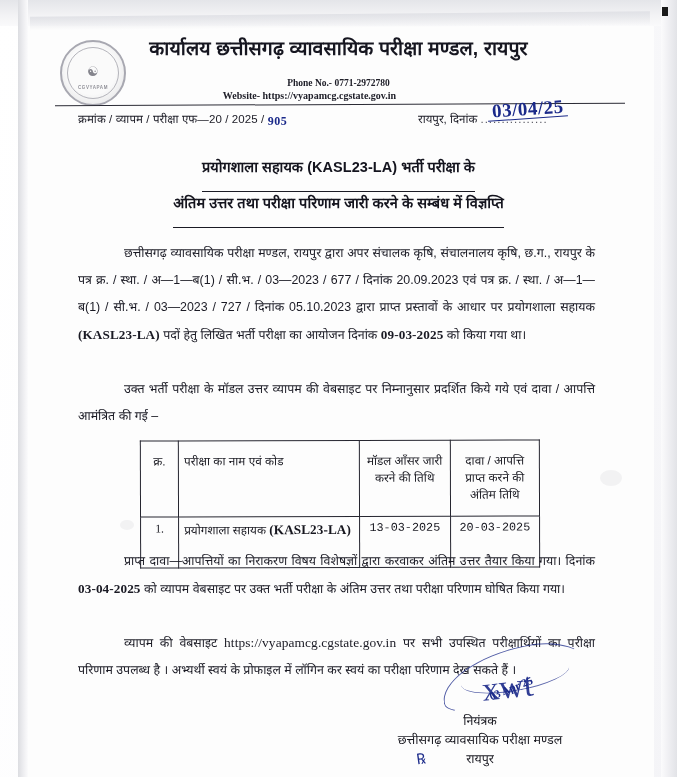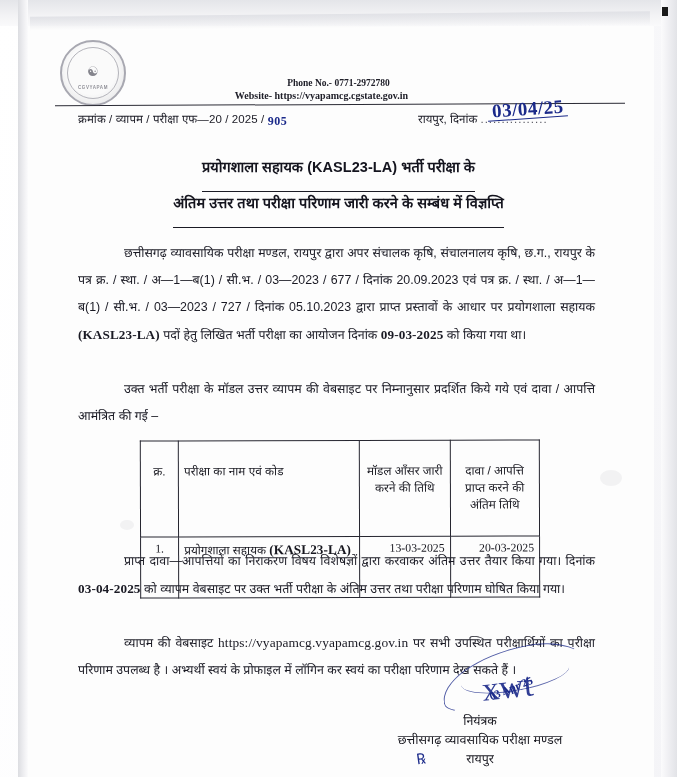--- a/index.html
+++ b/index.html
@@ -79,21 +79,21 @@
     font-size:11.5px;color:#2a2a34;letter-spacing:.1px;
   }
   .org-phone{
     position:absolute;left:0;top:78px;width:677px;text-align:center;
     font-family:"Liberation Serif","DejaVu Serif",serif;
     font-size:9.5px;font-weight:700;color:#20202a;
   }
   .org-web{
     position:absolute;left:0;top:90px;width:619px;text-align:center;
     font-family:"Liberation Serif","DejaVu Serif",serif;
-    font-size:10px;font-weight:700;color:#20202a;padding-left:12px;
+    font-size:10px;font-weight:700;color:#20202a;
   }
   .rule{
     position:absolute;left:55px;top:104px;width:570px;height:0;
     border-top:1.6px solid #2b2b35;transform:rotate(-0.25deg);
   }
 
   .refline{
     position:absolute;left:78px;top:111px;font-size:11.5px;color:#20202a;
     letter-spacing:.1px;
   }
@@ -145,33 +145,32 @@
 
   
   .tbl{
     position:absolute;left:140px;top:440px;width:400px;
     border-collapse:collapse;
     transform:rotate(-0.15deg);
   }
   .tbl td,.tbl th{
     border:1.2px solid #262630;
     font-size:11.8px;color:#17171f;font-weight:400;
-    padding:22px 5px;vertical-align:top;
+    padding:12px 5px;vertical-align:top;
   }
   .tbl th{text-align:center;line-height:17px;}
   .th-name{text-align:left !important;}
   .c-sno{width:30px;text-align:center;}
   .c-name{width:192px;}
   .c-d1{width:90px;text-align:center;margin-top:14px;}
   .c-d2{width:88px;text-align:center;}
   .row td{height:34px;vertical-align:top;padding-top:4px;}
   .dateval{
-    font-family:Liberation Serif, serif;
+    font-family:Liberation Mono, monospace;
     font-size:13.4px;
-    text-align:right;
   }
   .snoval{font-family:"Liberation Serif","DejaVu Serif",serif;font-size:13px;}
 
   
   .sign-wrap{position:absolute;left:330px;top:676px;width:300px;text-align:center;}
   .sig-scribble{
     position:absolute;left:118px;top:-8px;width:120px;height:46px;
     color:#1b2a8a;font-size:34px;font-family:"Liberation Serif",serif;
     transform:rotate(-6deg);opacity:.9;
   }
@@ -218,20 +217,21 @@
   <div class="smudge" style="left:120px;top:520px;width:14px;height:10px;"></div>
   <div class="smudge" style="left:600px;top:470px;width:22px;height:16px;"></div>
 
   <div class="content">
 
     <div class="emblem">
       <div class="emblem-center">☯</div>
       <div class="emblem-sub">CGVYAPAM</div>
     </div>
 
+    <div class="org-title">कार्यालय छत्तीसगढ़ व्यावसायिक परीक्षा मण्डल, रायपुर</div>
     <div class="org-phone">Phone No.- 0771-2972780</div>
     <div class="org-web">Website- https://vyapamcg.cgstate.gov.in</div>
     <div class="rule"></div>
 
     <div class="refline">
       <span>क्रमांक / व्यापम / परीक्षा एफ—20 / 2025 /</span>
       <span class="ref-hand">905</span>
     </div>
     <div class="placeline">
       <span>रायपुर, दिनांक</span>
@@ -270,21 +270,21 @@
           <td class="c-d2 dateval">20-03-2025</td>
         </tr>
       </tbody>
     </table>
 
     <div class="para" style="top:548px;">
       <span class="ind"></span><span>प्राप्त दावा—आपत्तियों का निराकरण विषय विशेषज्ञों द्वारा करवाकर अंतिम उत्तर तैयार किया गया। दिनांक </span><span class="bold-serif">03-04-2025</span><span> को व्यापम वेबसाइट पर उक्त भर्ती परीक्षा के अंतिम उत्तर तथा परीक्षा परिणाम घोषित किया गया।</span>
     </div>
 
     <div class="para" style="top:629px;">
-      <span class="ind"></span><span>व्यापम की वेबसाइट </span><span class="serif">https://vyapamcg.vyapamcg.gov.in</span><span> पर सभी उपस्थित परीक्षार्थियों का परीक्षा परिणाम उपलब्ध है । अभ्यर्थी स्वयं के प्रोफाइल में लॉगिन कर स्वयं का परीक्षा परिणाम देख सकते हैं ।</span>
+      <span class="ind"></span><span>व्यापम की वेबसाइट </span><span class="serif">https://vyapamcg.cgstate.gov.in</span><span> पर सभी उपस्थित परीक्षार्थियों का परीक्षा परिणाम उपलब्ध है । अभ्यर्थी स्वयं के प्रोफाइल में लॉगिन कर स्वयं का परीक्षा परिणाम देख सकते हैं ।</span>
     </div>
 
     <div class="loop"></div>
     <div class="loop2"></div>
     <div class="sign-wrap">
       <div class="sig-scribble">xwt</div>
       <div class="sig-date">03 Apr 25</div>
       <div class="sig-l1">नियंत्रक</div>
       <div class="sig-l2">छत्तीसगढ़ व्यावसायिक परीक्षा मण्डल</div>
       <div class="sig-l3">रायपुर</div>

